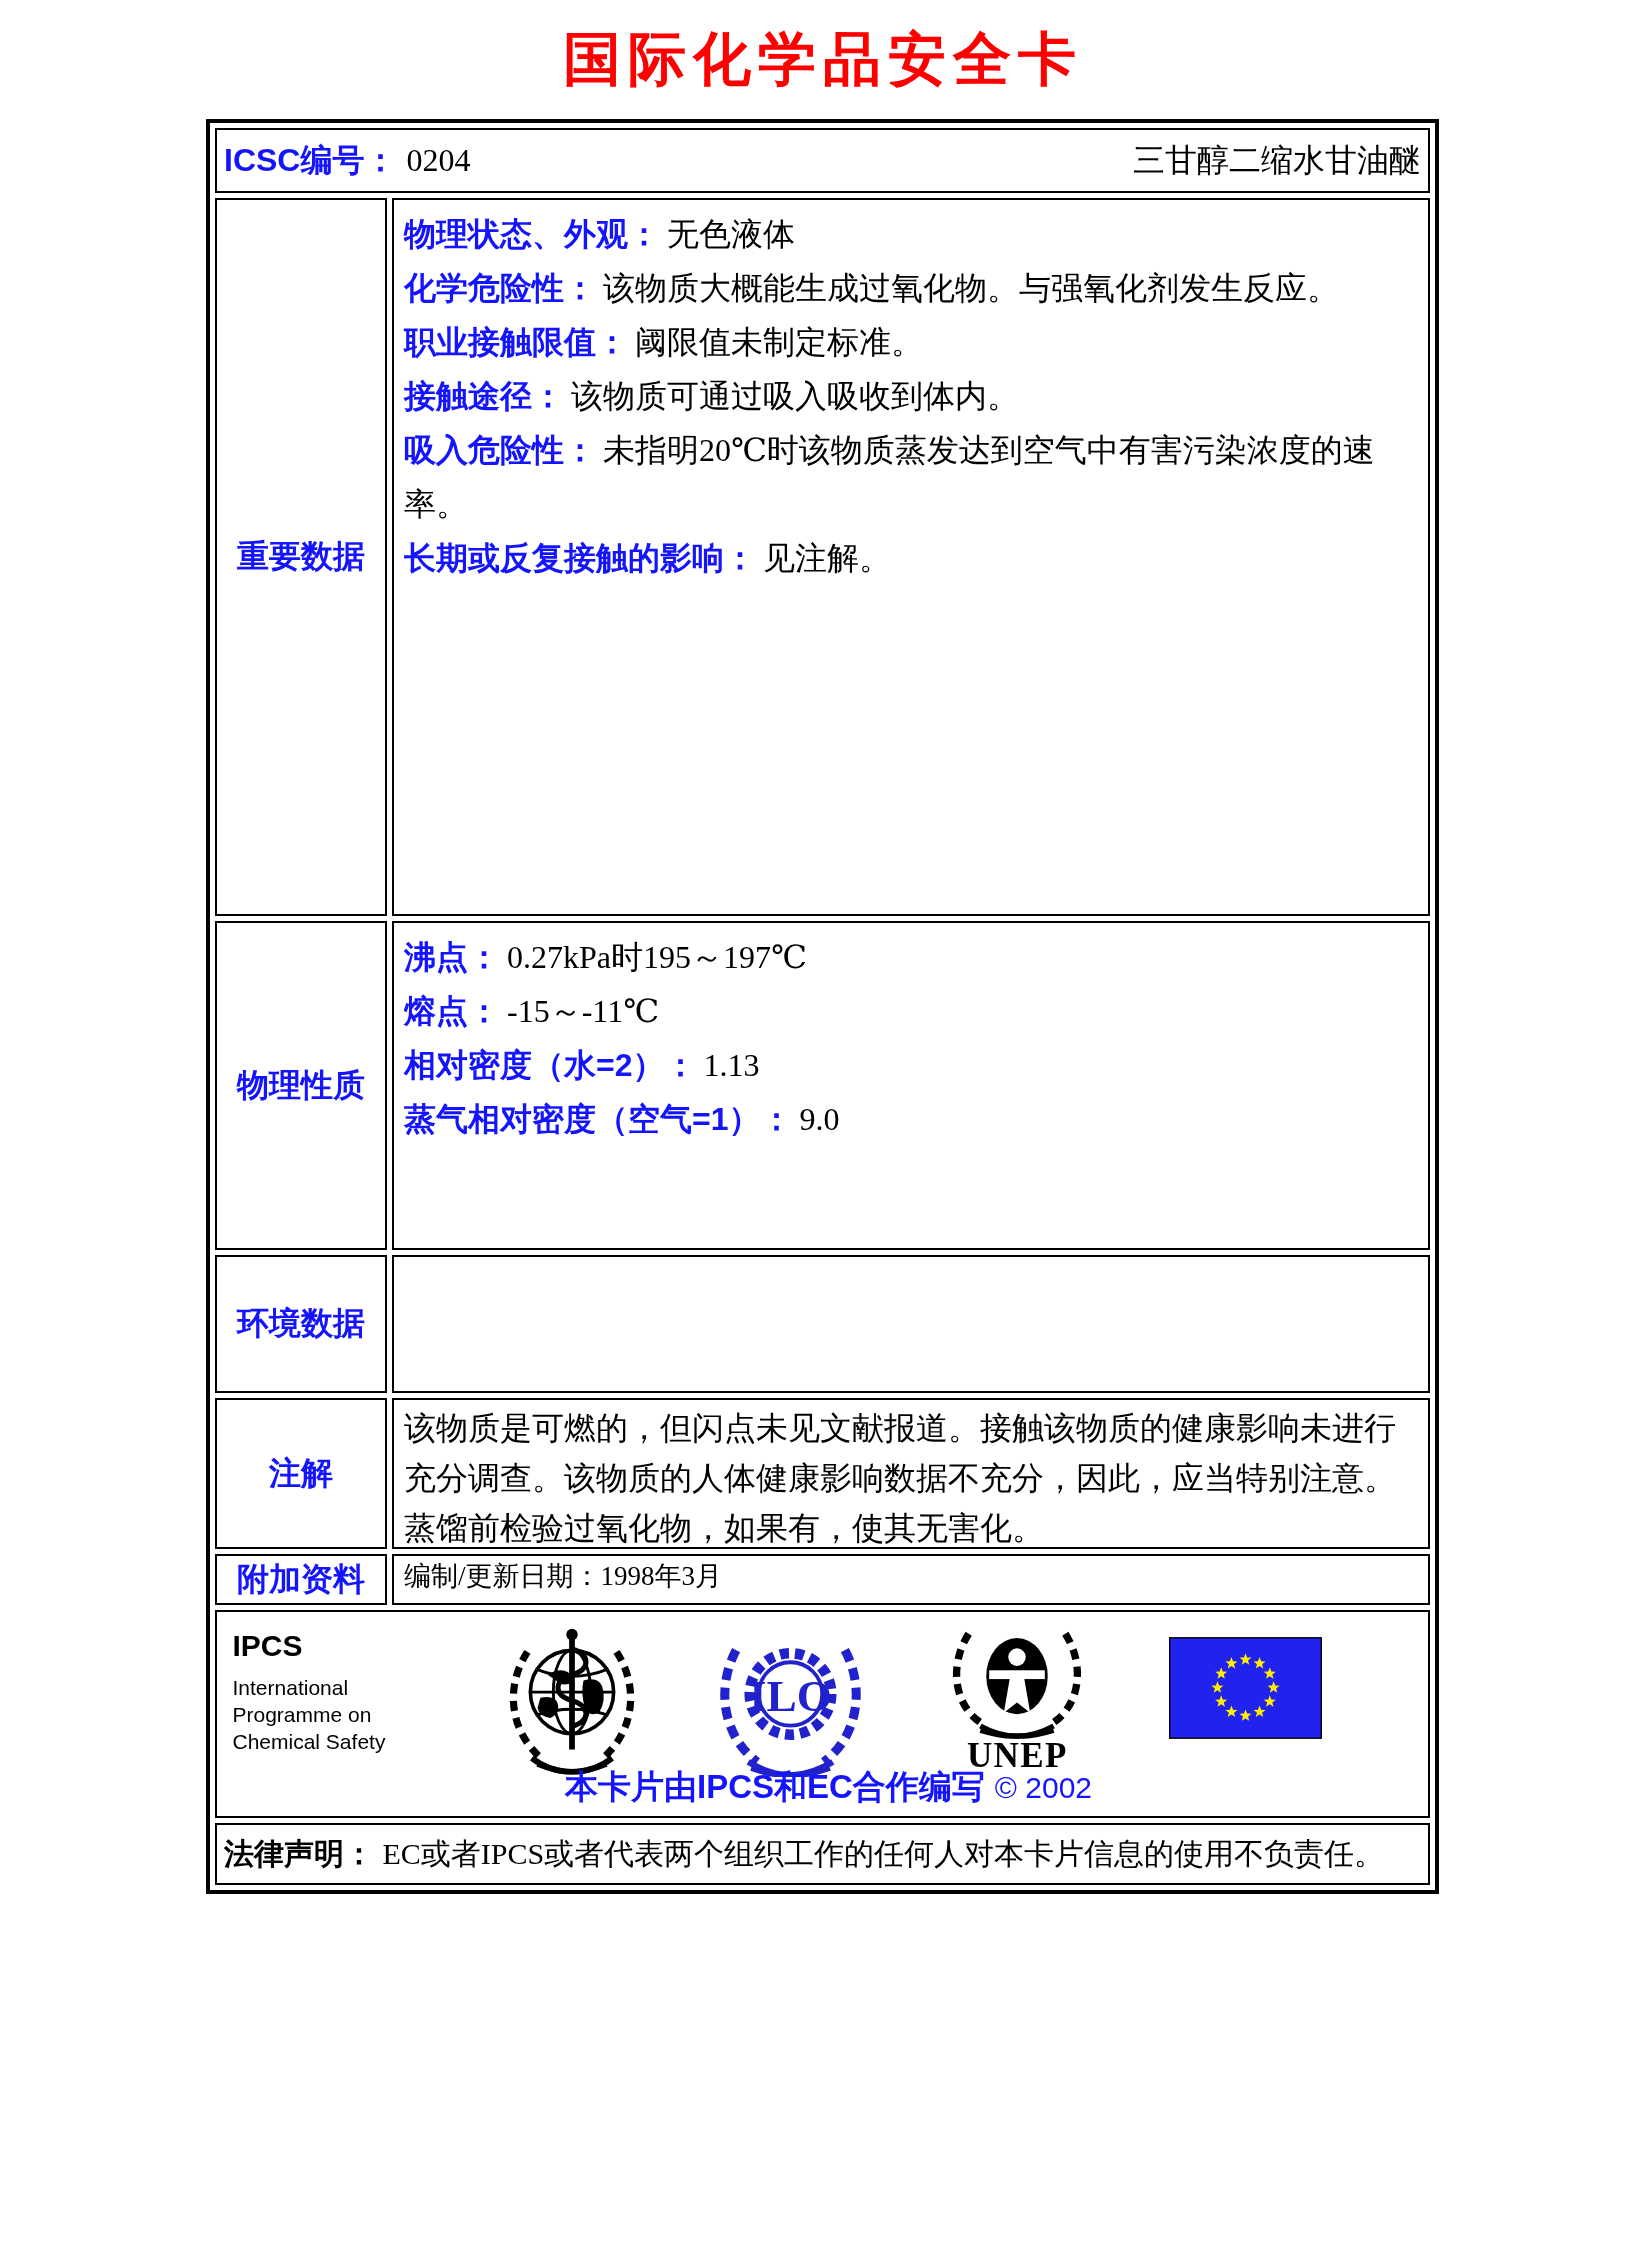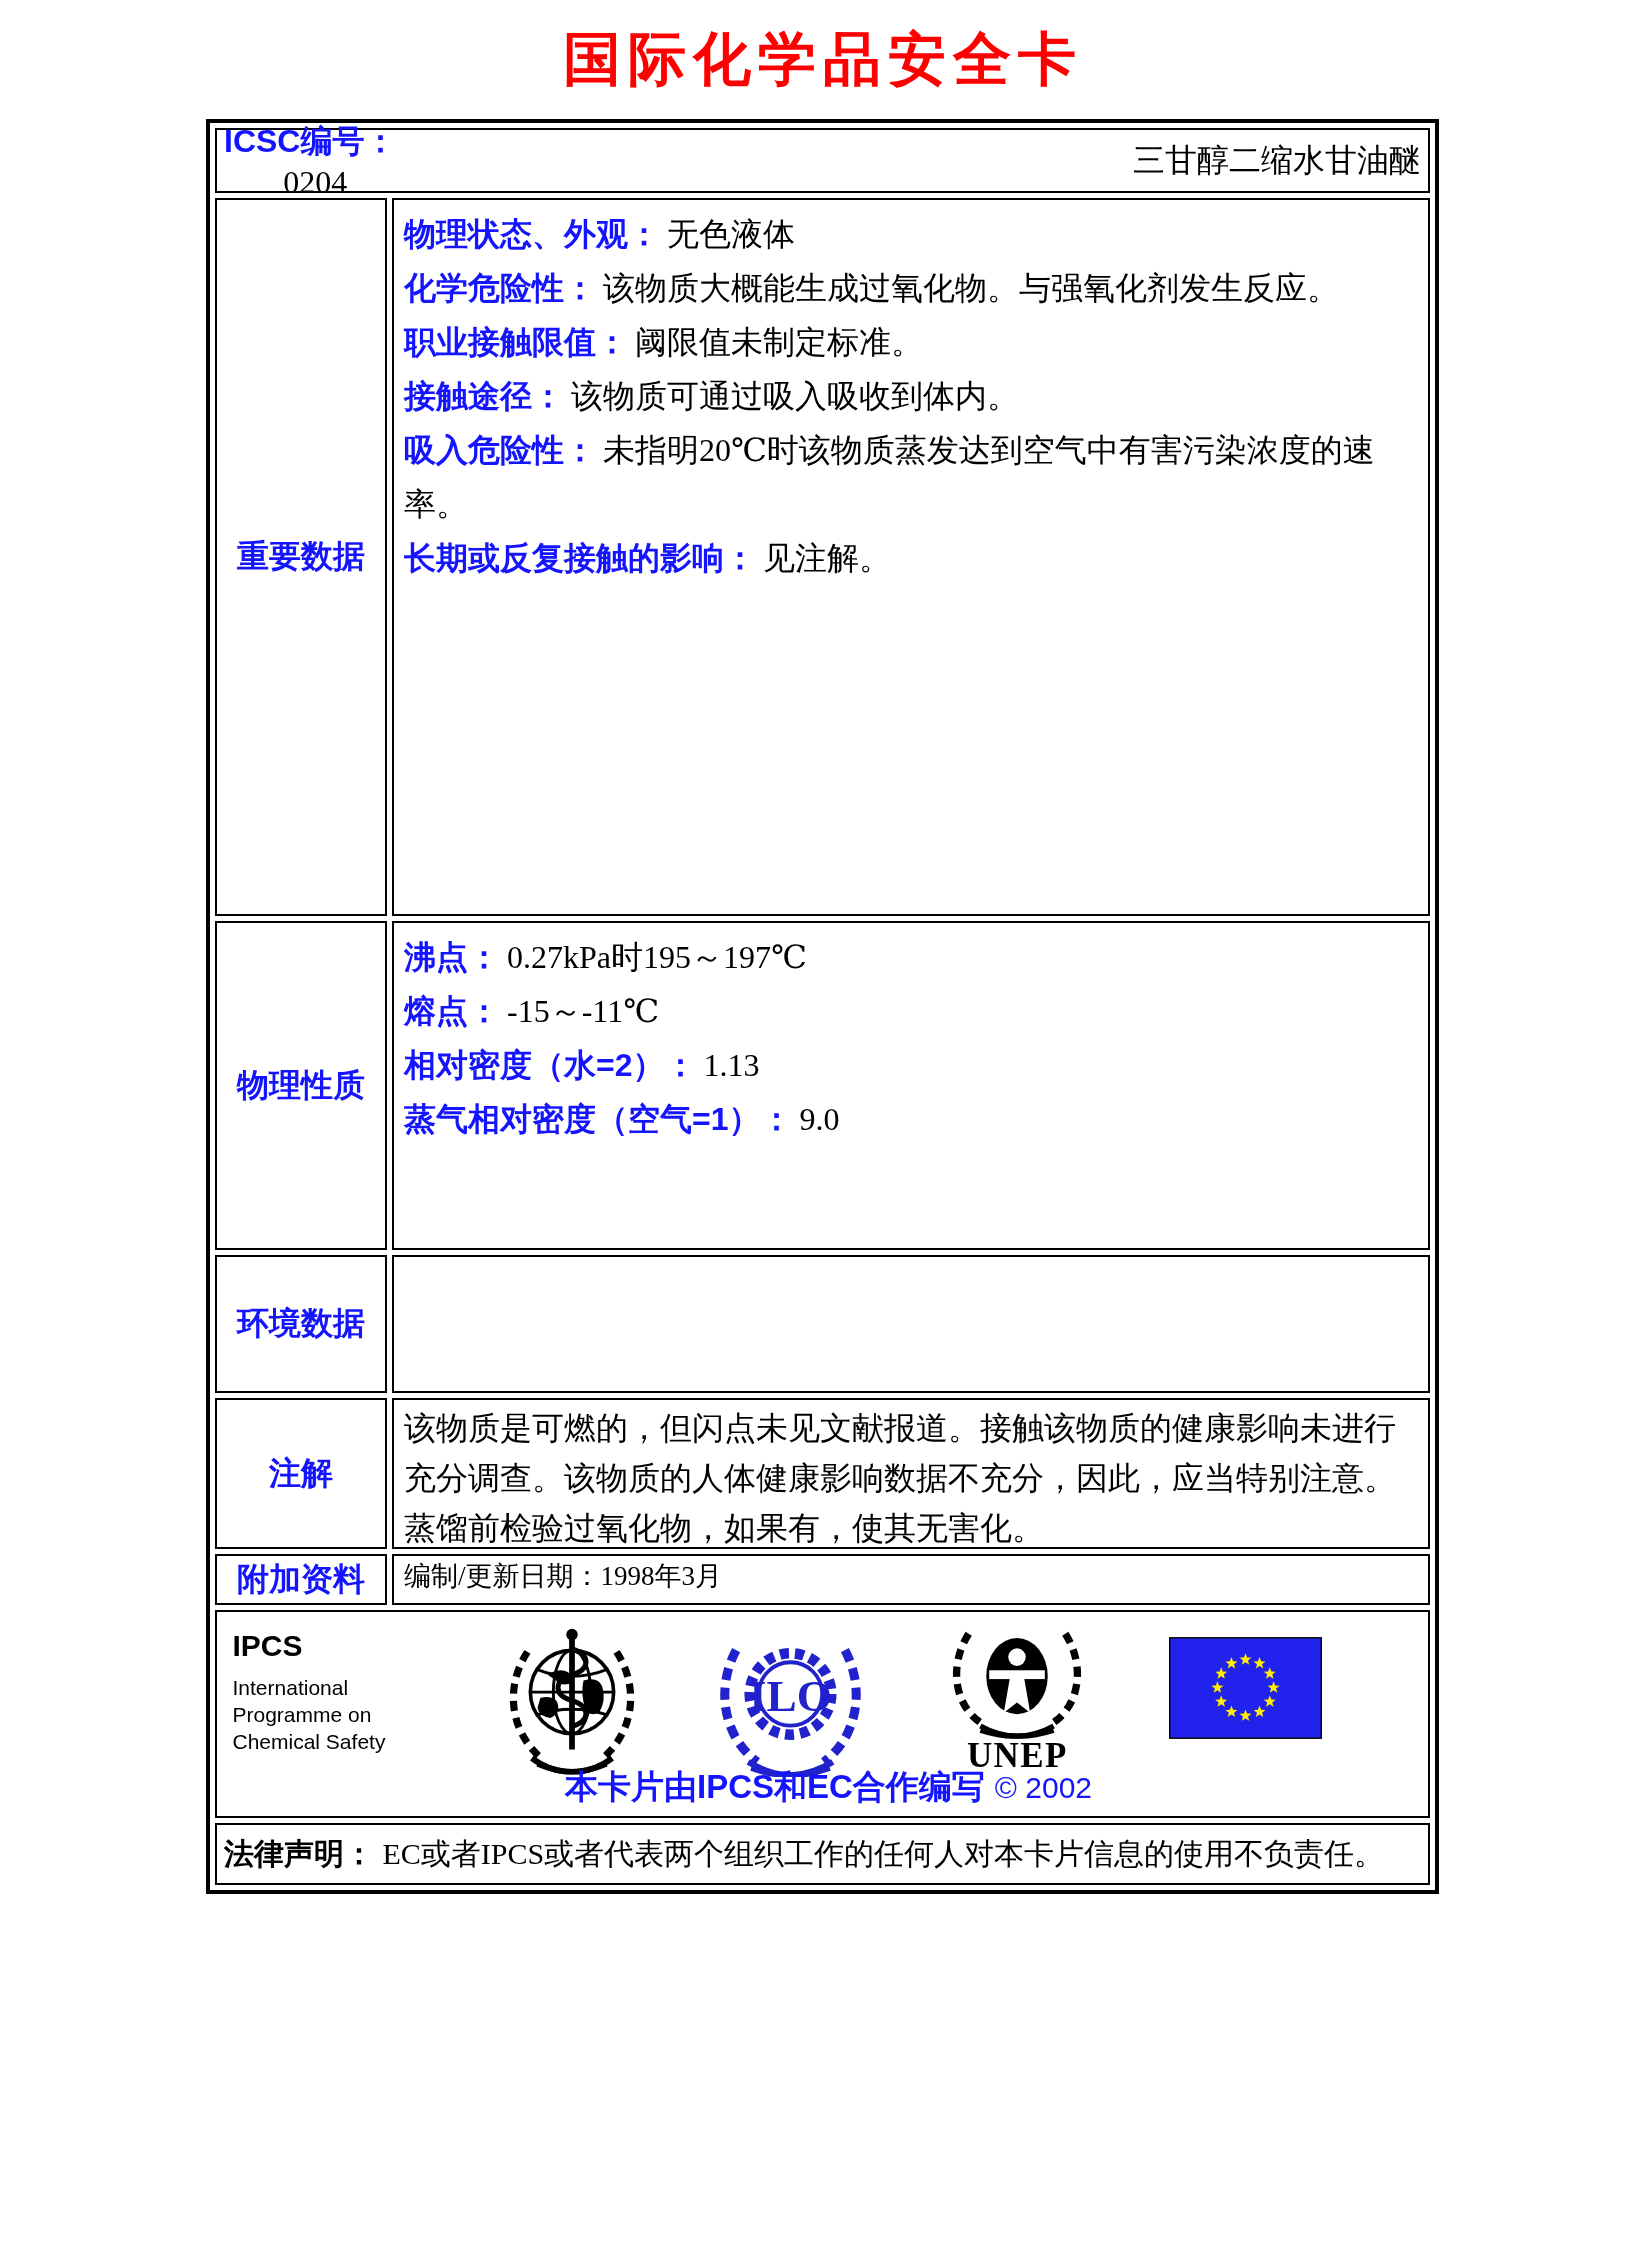--- a/index.html
+++ b/index.html
@@ -34,21 +34,21 @@
   
   .hdr {
     height:65px;
     flex:1;
     display:flex;
     align-items:center;
     justify-content:space-between;
     padding:0 7px;
     font-size:32px;
   }
-  .hdr-left { display:flex; align-items:center;flex-direction:column; }
+  .hdr-left { display:flex; align-items:center; }
   .blue-lbl {
     color:#1414ff;
     font-family:"Liberation Sans","DejaVu Sans",sans-serif;
     font-weight:bold;
   }
   .hdr-num { margin-left:10px; }
   
   .lblcol {
     width:172px;
     flex:none;

